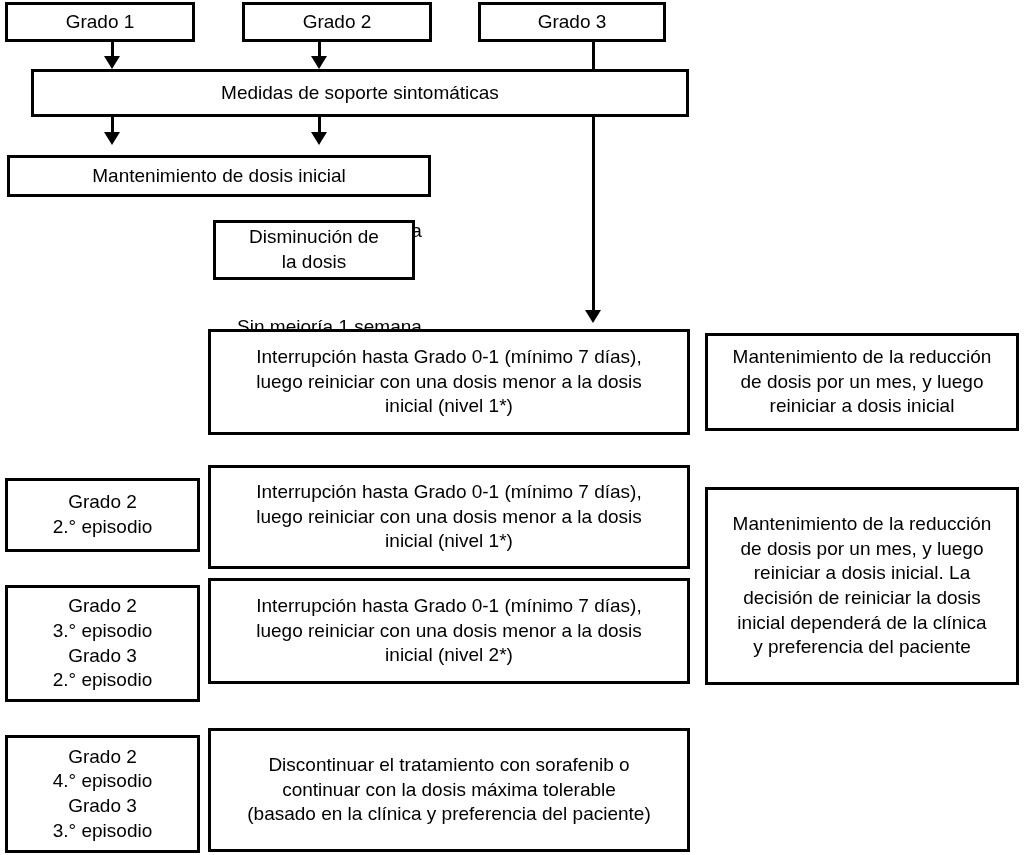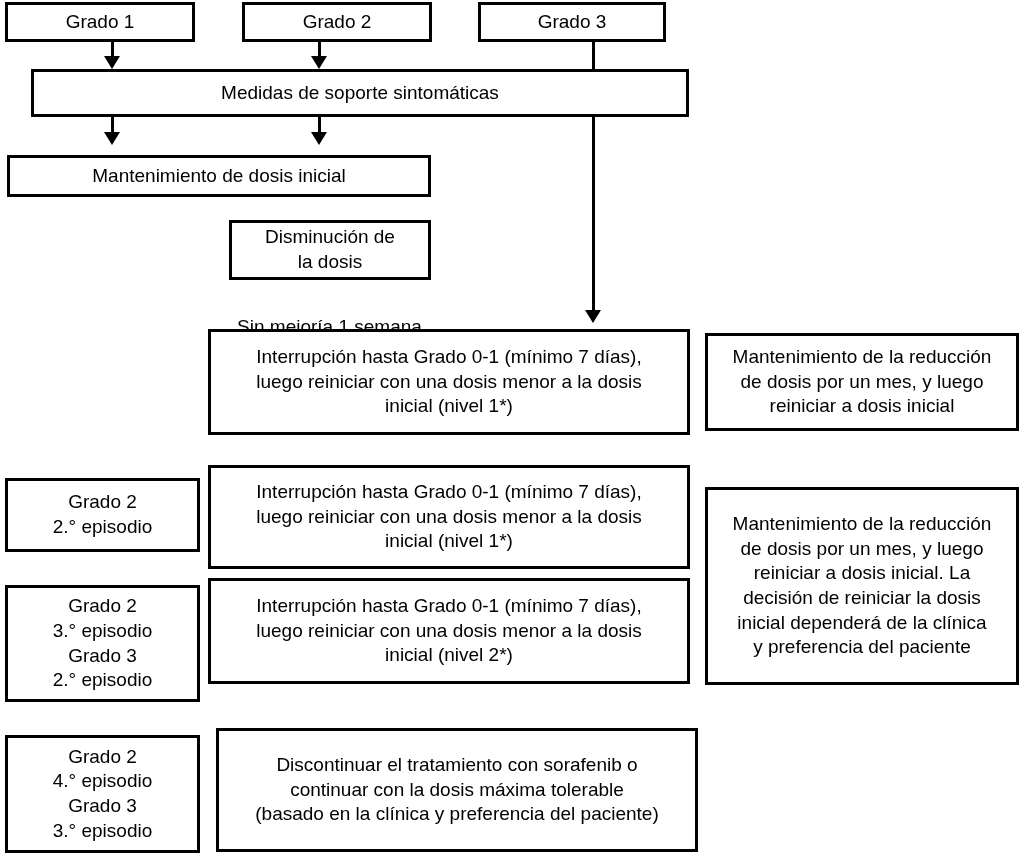--- a/index.html
+++ b/index.html
@@ -103,21 +103,21 @@
   <div class="arrowhead" style="left:311px; top:132px;"></div>
 
   <div class="node" style="left:7px; top:147px; width:424px; height:42px;margin-top:8px;">
     <span>Mantenimiento de dosis inicial</span>
   </div>
 
   <div class="caption" style="left:228px; top:192px; width:203px;">
     <span>Sin mejoría 1 semana</span>
   </div>
 
-  <div class="node" style="left:229px; top:220px; width:202px; height:60px;justify-content:center;">
+  <div class="node" style="left:213px; top:220px; width:202px; height:60px;justify-content:center;">
     <span>Disminución de
 la dosis</span>
   </div>
 
   <div class="caption" style="left:228px; top:288px; width:203px;">
     <span>Sin mejoría 1 semana</span>
   </div>
 
   <div class="node" style="left:208px; top:329px; width:482px; height:106px;">
     <span>Interrupción hasta Grado 0-1 (mínimo 7 días),
@@ -164,19 +164,19 @@
 inicial (nivel 2*)</span>
   </div>
 
   <div class="node" style="left:5px; top:735px; width:195px; height:118px;">
     <span>Grado 2
 4.° episodio
 Grado 3
 3.° episodio</span>
   </div>
 
-  <div class="node" style="left:208px; top:728px; width:482px; height:124px;margin-left:8px;">
+  <div class="node" style="left:208px; top:728px; width:482px; height:124px;">
     <span>Discontinuar el tratamiento con sorafenib o
 continuar con la dosis máxima tolerable
 (basado en la clínica y preferencia del paciente)</span>
   </div>
 
 </div>
 
 </body></html>

